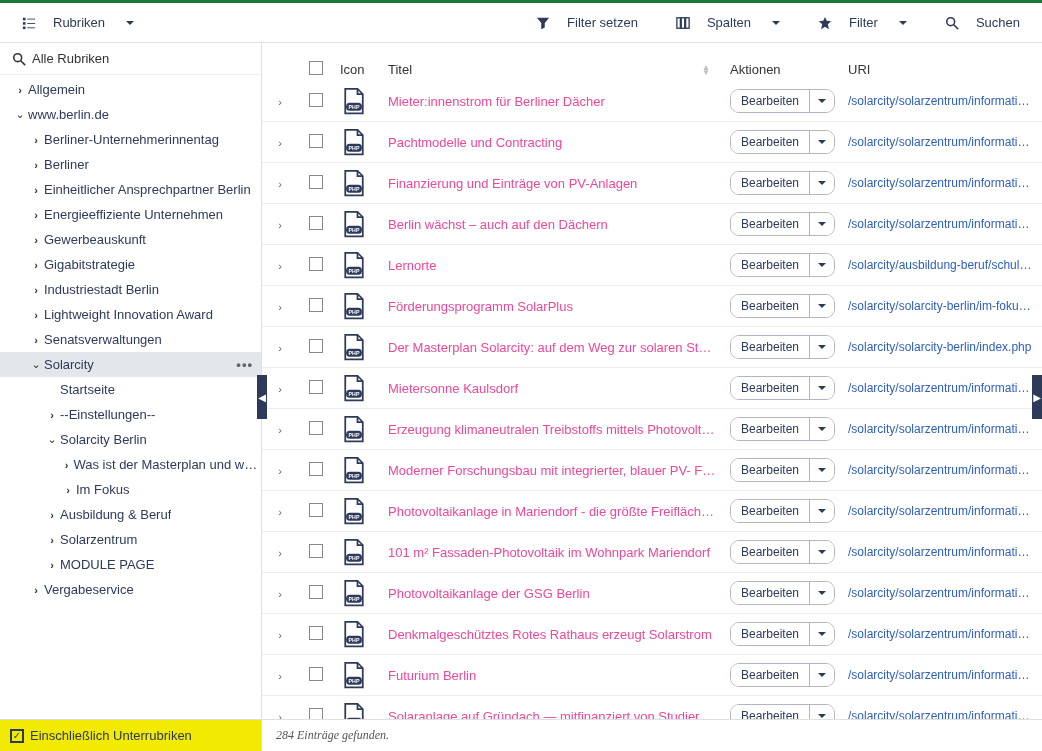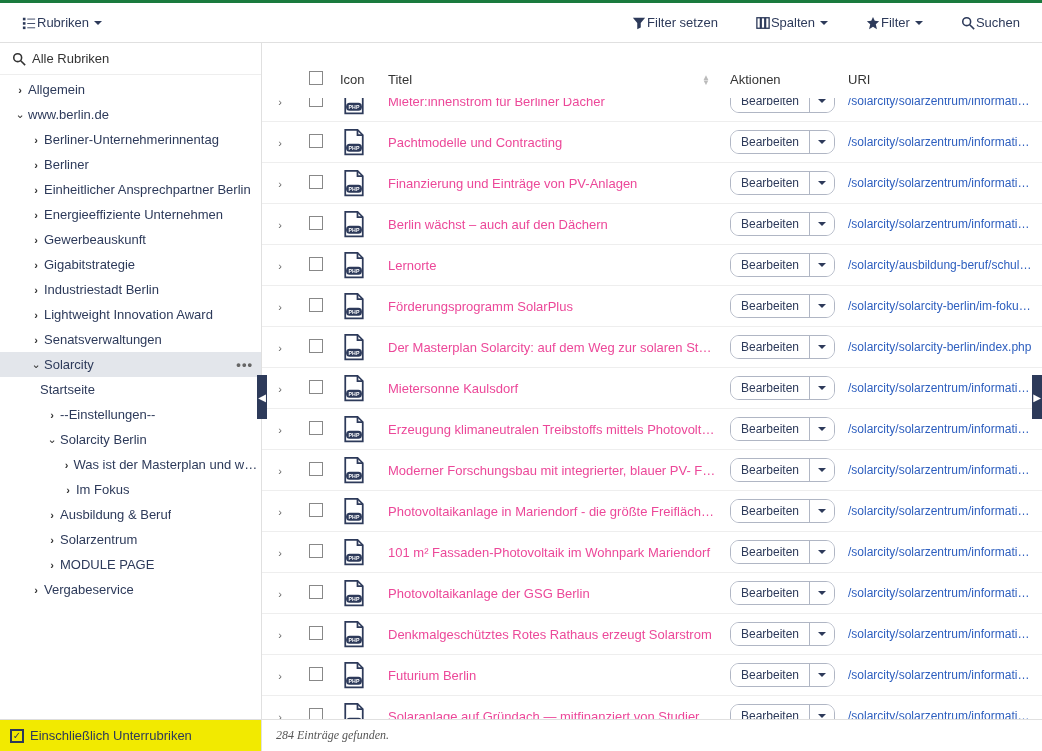--- a/index.html
+++ b/index.html
@@ -2,21 +2,21 @@
 <html><head>
   <meta charset="utf-8">
   <style>
     * { box-sizing: border-box; margin: 0; padding: 0; }
     body { font-family: -apple-system, BlinkMacSystemFont, "Segoe UI", Arial, sans-serif; font-size: 13px; color: #333; background: #fff; }
     .app { width: 1042px; height: 751px; display: flex; flex-direction: column; border-top: 3px solid #1a7a3e; }
     
     
     .topbar { display: flex; align-items: center; padding: 8px 14px; border-bottom: 1px solid #e0e0e0; background: #fff; flex-shrink: 0; }
     .topbar-title { font-size: 18px; color: #555; font-weight: 400; margin-right: 24px; }
-    .topbar-btn { display: inline-flex; align-items: center; gap: 1px; color: #2d3a5a; font-size: 13px; cursor: pointer; padding: 4px 8px; }
+    .topbar-btn { display: inline-flex; align-items: center; gap: 17px; color: #2d3a5a; font-size: 13px; cursor: pointer; padding: 4px 8px; }
     .topbar-btn svg { width: 14px; height: 14px; fill: #2d3a5a; }
     .topbar-spacer { flex: 1; }
     .topbar-right { display: flex; gap: 22px; }
     .caret-down::after { content: ""; display: inline-block; margin-left: 4px; border: 4px solid transparent; border-top-color: #2d3a5a; transform: translateY(2px); }
     
     
     .main { display: flex; flex: 1; min-height: 0; position: relative; }
     
     
     .sidebar { width: 262px; border-right: 1px solid #e0e0e0; display: flex; flex-direction: column; overflow: hidden; }
@@ -37,21 +37,21 @@
     .splitter-handle { position: absolute; top: 50%; transform: translateY(-50%); width: 10px; height: 44px; background: #2d3a5a; color: #fff; display: flex; align-items: center; justify-content: center; font-size: 10px; }
     .splitter-handle.left { left: 257px; }
     .splitter-handle.right { right: 0; }
     
     
     .content { flex: 1; display: flex; flex-direction: column; min-width: 0; }
     
     
     .table-wrap { flex: 1; overflow: auto; }
     table { width: 100%; border-collapse: collapse; table-layout: fixed; }
-    thead th { text-align: left; font-weight: 400; color: #333; padding: 10px 6px; border-bottom: 1px solid #ddd; position: sticky; top: 18px; background: #fff; font-size: 13px; }
+    thead th { text-align: left; font-weight: 400; color: #333; padding: 10px 6px; border-bottom: 1px solid #ddd; position: sticky; top: 8px; background: #fff; font-size: 13px; }
     tbody td { padding: 6px; border-bottom: 1px solid #eee; vertical-align: middle; font-size: 13px; }
     
     .col-exp { width: 36px; text-align: center; }
     .col-chk { width: 36px; text-align: center; }
     .col-icon { width: 48px; }
     .col-title { }
     .col-act { width: 118px; }
     .col-uri { width: 200px; margin-left: 33px; }
     
     .expander { color: #666; font-size: 11px; cursor: pointer; }
@@ -179,21 +179,21 @@
           </div>
           <div class="tree-item" style="padding-left: 28px;">
             <span class="tree-toggle" style="font-weight: bold;">›</span>
             <span class="tree-label">Senatsverwaltungen</span>
           </div>
           <div class="tree-item selected" style="padding-left: 28px;">
             <span class="tree-toggle">⌄</span>
             <span class="tree-label">Solarcity</span>
             <span class="more">•••</span>
           </div>
-          <div class="tree-item" style="padding-left: 24px;">
+          <div class="tree-item" style="padding-left: 44px;">
             <span class="tree-toggle"></span>
             <span class="tree-label">Startseite</span>
           </div>
           <div class="tree-item" style="padding-left: 44px;">
             <span class="tree-toggle" style="font-weight: bold;">›</span>
             <span class="tree-label">--Einstellungen--</span>
           </div>
           <div class="tree-item" style="padding-left: 44px;">
             <span class="tree-toggle">⌄</span>
             <span class="tree-label">Solarcity Berlin</span>

